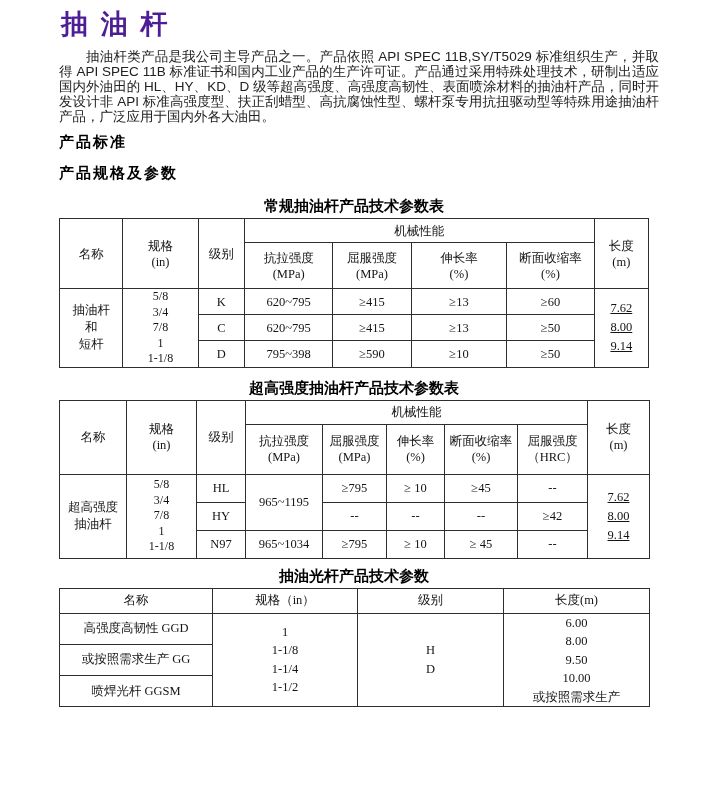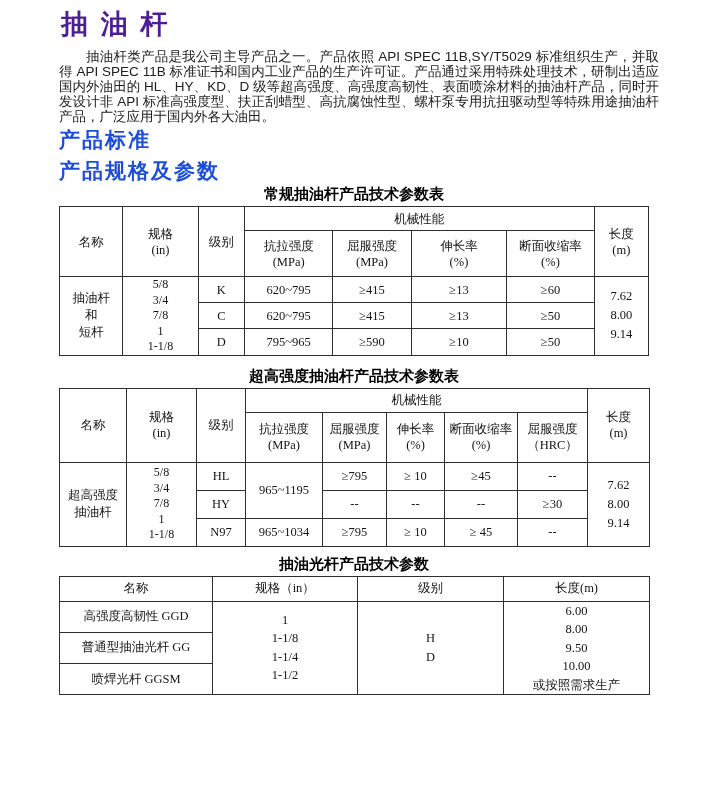--- a/index.html
+++ b/index.html
@@ -17,51 +17,51 @@
     font-weight: 700; font-size: 27px; line-height: 32px;
     letter-spacing: 3px; margin: 2px 0 0 2px; color: #4c1d95;
   }
   p.intro {
     font-size: 13.5px; line-height: 15px; text-align: justify;
     text-indent: 2em; color: #212121;
   }
   p.intro.first { margin-top: 9px; }
 
   h2.sec-heading {
-    font-family: Liberation Mono, monospace;
-    font-weight: 700; font-size: 21px; line-height: 26px;
-    letter-spacing: 2px; color: #1d4ed8; margin-top: 5px;
+    font-family: Liberation Sans, sans-serif;
+    font-weight: 700; font-size: 15px; line-height: 26px;
+    letter-spacing: 2px; color: #000000; margin-top: 5px;
   }
   h2.sec-heading.specs { margin-top: 5px; }
 
   .standards { margin: 4px 0 0 32px; font-size: 13px; line-height: 18px; color: #212121; }
   .standards .code { display: inline-block; min-width: 97px; }
 
   .tbl-title {
     font-family: "Liberation Serif", "DejaVu Serif", serif;
     font-weight: 700; font-size: 15px; line-height: 17px;
-    text-align: center; width: 590px; color: #000;
+    text-align: center; width: 590px; margin-top: 12px; color: #000;
   }
   .tbl-title.t2 { margin-top: 12px; }
   .tbl-title.t3 { margin-top: 9px; }
 
   table {
     table-layout: fixed; border-collapse: collapse;
     width: 590px; margin-top: 3px;
     font-family: "Liberation Serif", "DejaVu Serif", serif;
     font-size: 12.5px; color: #141414;
   }
   th, td {
     border: 1px solid #2e2e2e; text-align: center; vertical-align: middle;
     font-weight: 400; white-space: pre-line; padding: 0 2px;
     line-height: 16px;
   }
   .spec-lines  { line-height: 15.5px; font-size: 12px; }
   .name-lines  { line-height: 17px; }
-  .len-lines   { line-height: 19px; }
+  .len-lines   { line-height: 19px; text-decoration: underline; }
   table.t3 td, table.t3 th { line-height: 18.5px; }
 </style>
 </head>
 <body>
 
 <div class="page">
 
   <h1 class="doc-title">抽 油 杆</h1>
 
   <p class="intro first">抽油杆类产品是我公司主导产品之一。产品依照 API SPEC 11B,SY/T5029 标准组织生产，并取得 API SPEC 11B 标准证书和国内工业产品的生产许可证。产品通过采用特殊处理技术，研制出适应国内外油田的 HL、HY、KD、D 级等超高强度、高强度高韧性、表面喷涂材料的抽油杆产品，同时开发设计非 API 标准高强度型、扶正刮蜡型、高抗腐蚀性型、螺杆泵专用抗扭驱动型等特殊用途抽油杆产品，广泛应用于国内外各大油田。</p>
@@ -125,21 +125,21 @@
       </tr>
       <tr style="height:26px">
         <td>C</td>
         <td>620~795</td>
         <td>≥415</td>
         <td>≥13</td>
         <td>≥50</td>
       </tr>
       <tr style="height:26px">
         <td>D</td>
-        <td>795~965</td>
+        <td>795~398</td>
         <td>≥590</td>
         <td>≥10</td>
         <td>≥50</td>
       </tr>
     </tbody>
   </table>
 
   <div class="tbl-title t2">超高强度抽油杆产品技术参数表</div>
   <table class="t2">
     <colgroup>
@@ -193,21 +193,21 @@
         <td>--</td>
         <td rowspan="3" class="len-lines">7.62
 8.00
 9.14</td>
       </tr>
       <tr style="height:28px">
         <td>HY</td>
         <td>--</td>
         <td>--</td>
         <td>--</td>
-        <td>≥30</td>
+        <td>≥42</td>
       </tr>
       <tr style="height:28px">
         <td>N97</td>
         <td>965~1034</td>
         <td>≥795</td>
         <td>≥ 10</td>
         <td>≥ 45</td>
         <td>--</td>
       </tr>
     </tbody>
@@ -238,21 +238,21 @@
 1-1/2</td>
         <td rowspan="3">H
 D</td>
         <td rowspan="3">6.00
 8.00
 9.50
 10.00
 或按照需求生产</td>
       </tr>
       <tr style="height:31px">
-        <td>普通型抽油光杆 GG</td>
+        <td>或按照需求生产 GG</td>
       </tr>
       <tr style="height:31px">
         <td>喷焊光杆 GGSM</td>
       </tr>
     </tbody>
   </table>
 
 </div>
 
 </body></html>

